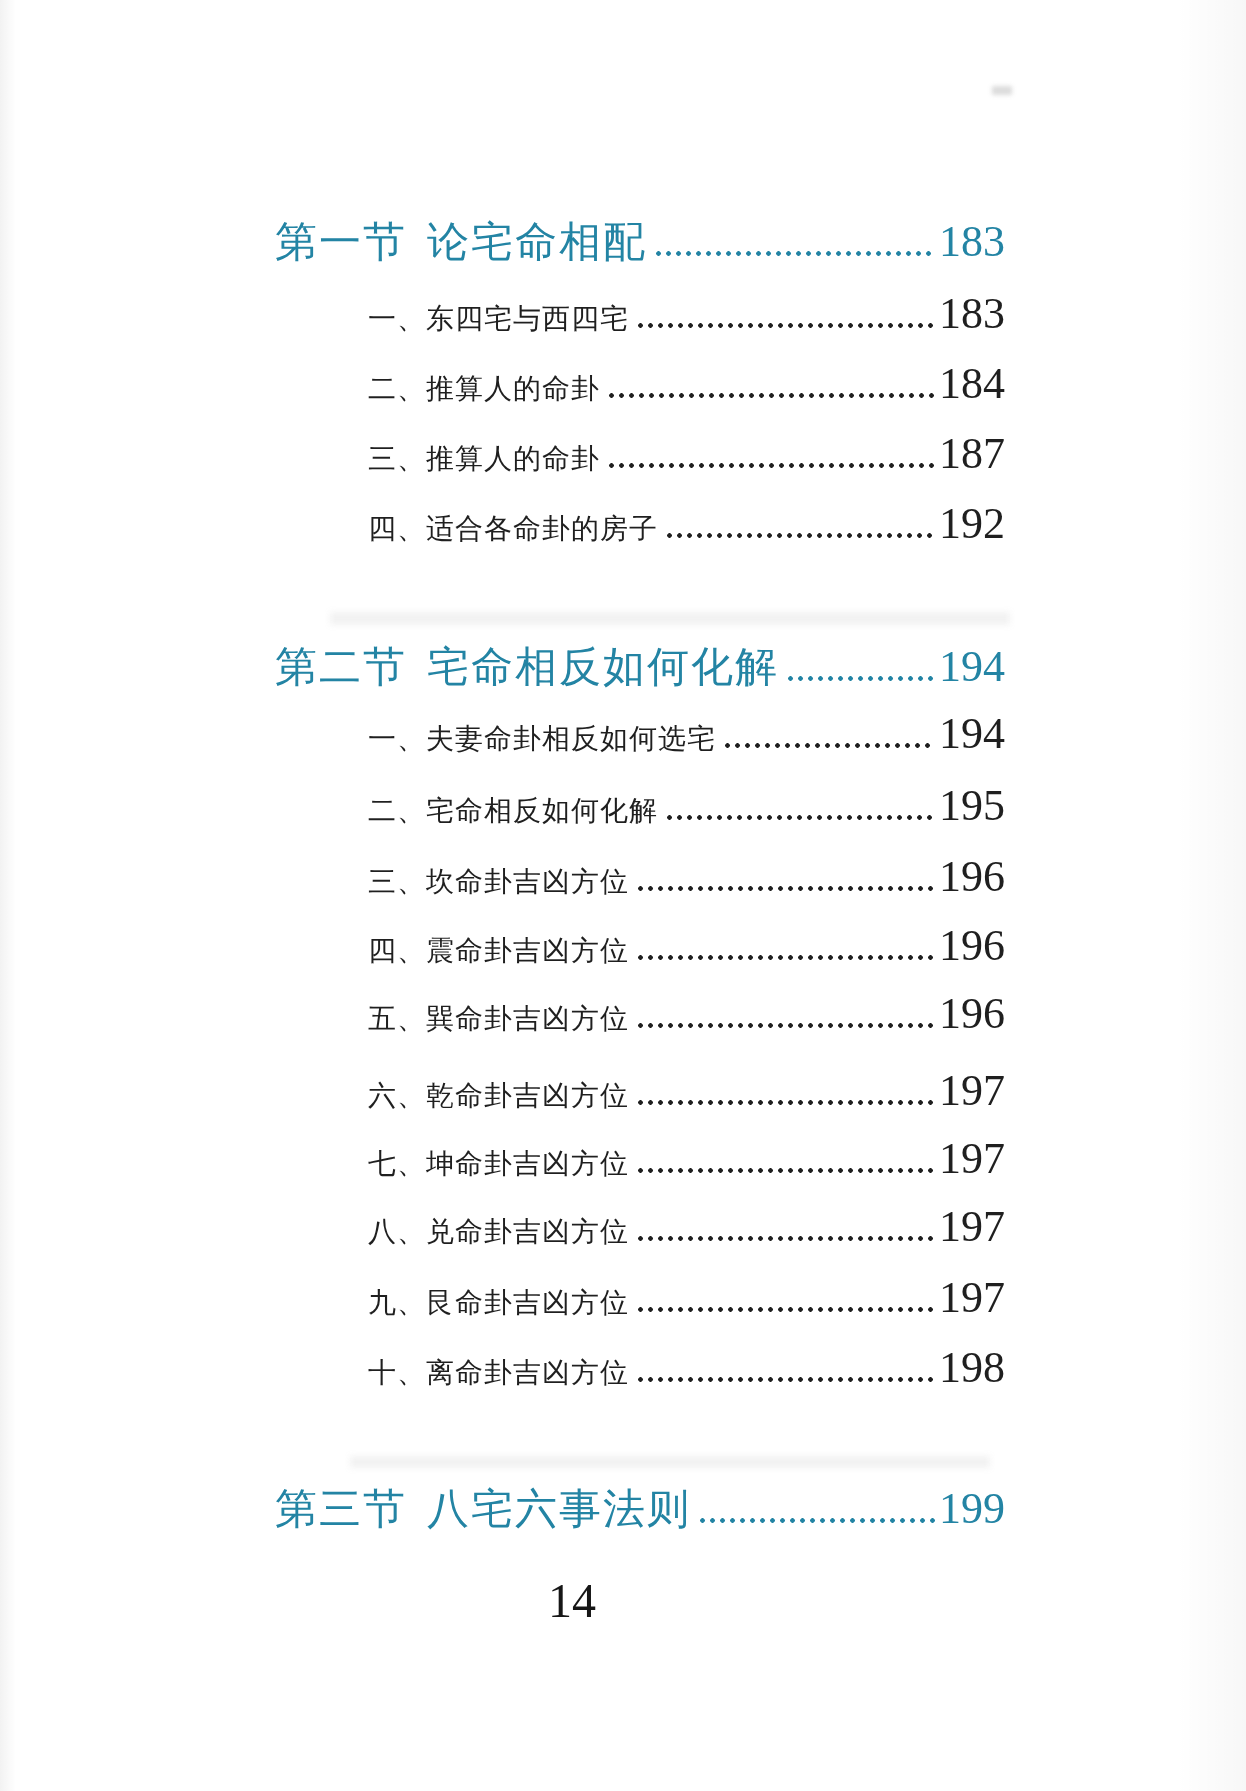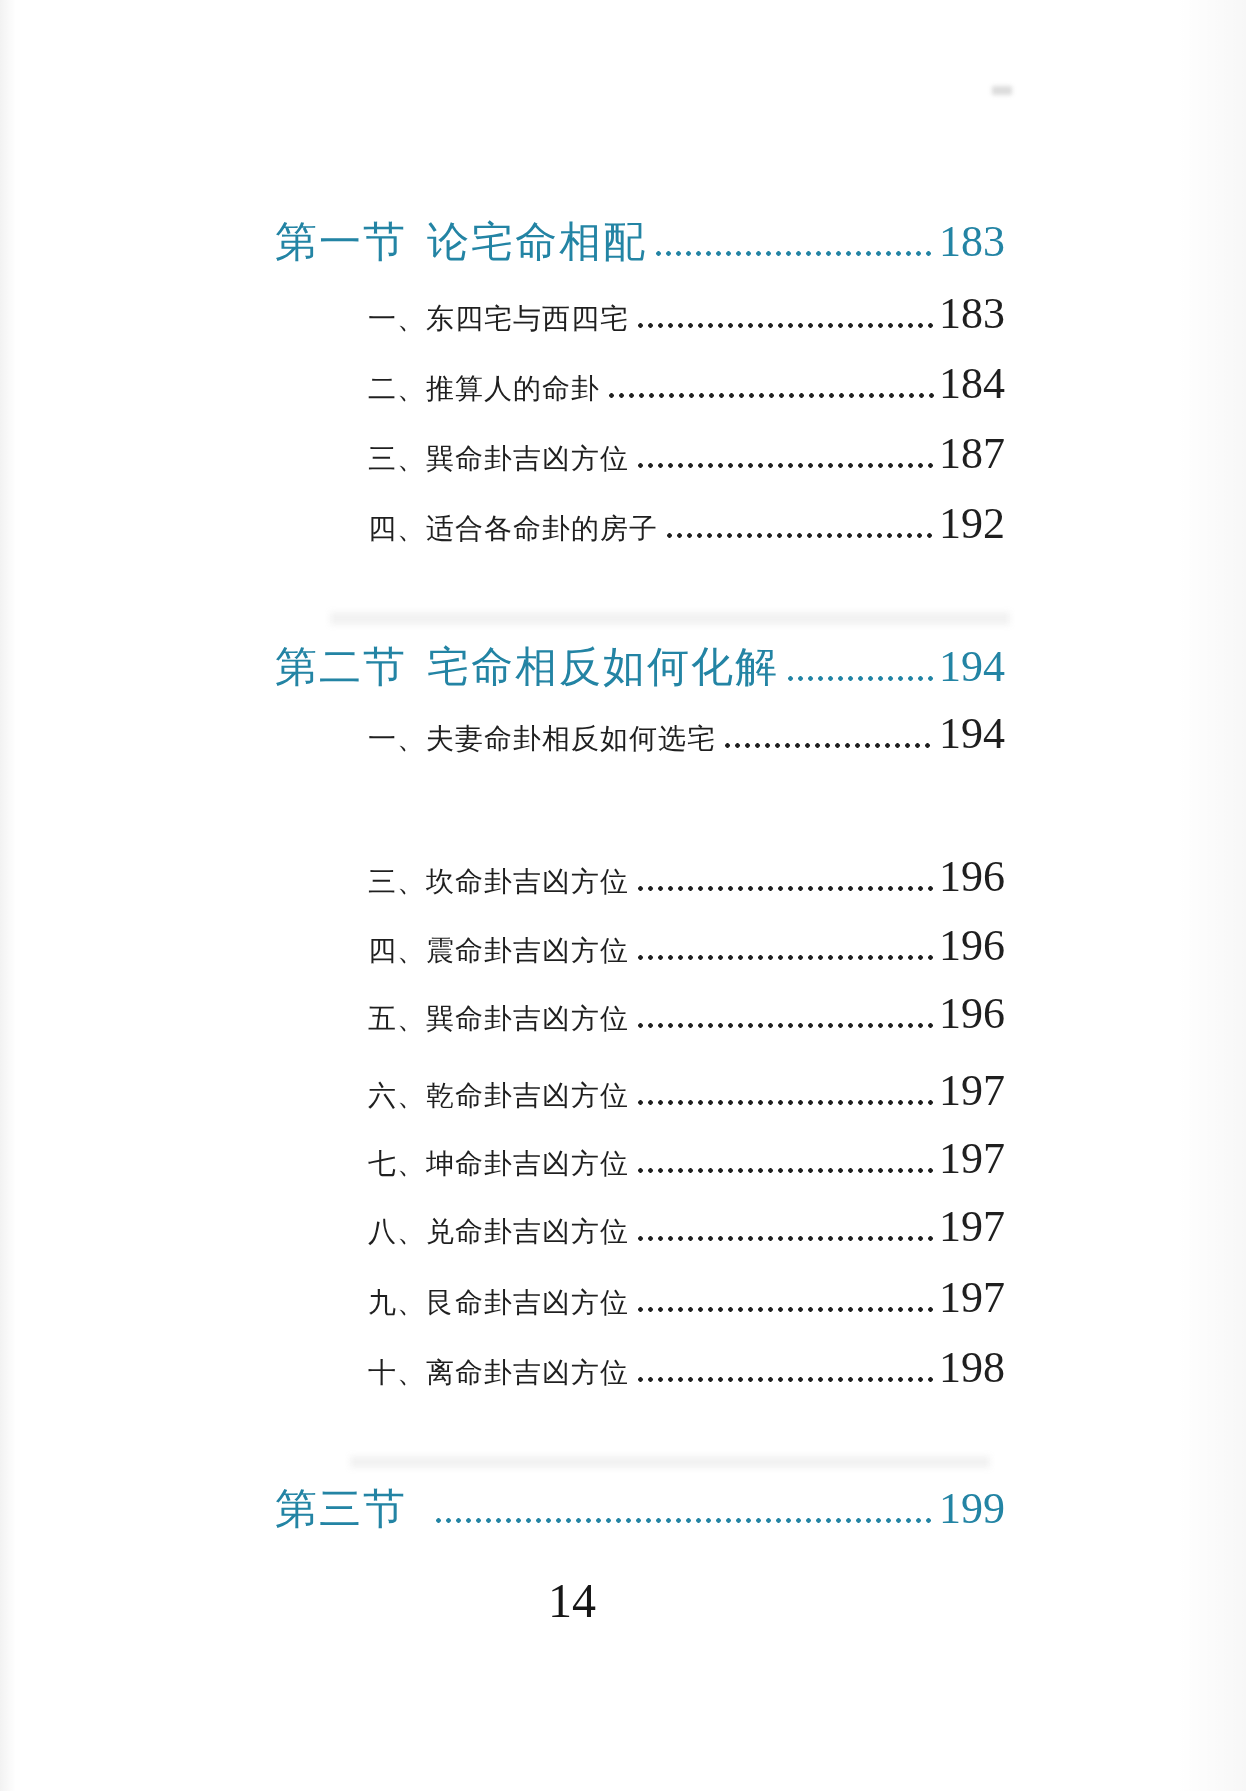--- a/index.html
+++ b/index.html
@@ -65,41 +65,46 @@
     <span class="item-text">一、东四宅与西四宅</span>
     <span class="leader"></span>
     <span class="page-num">183</span>
   </div>
   <div class="row item-row" style="top:362px">
     <span class="item-text">二、推算人的命卦</span>
     <span class="leader"></span>
     <span class="page-num">184</span>
   </div>
   <div class="row item-row" style="top:432px">
-    <span class="item-text">三、巽命卦吉凶方位</span>
+    <span class="item-text">三、推算人的命卦</span>
     <span class="leader"></span>
     <span class="page-num">187</span>
   </div>
   <div class="row item-row" style="top:502px">
     <span class="item-text">四、适合各命卦的房子</span>
     <span class="leader"></span>
     <span class="page-num">192</span>
   </div>
 
   <div class="row sec-row" style="top:645px">
     <span class="sec-label">第二节</span>
     <span class="sec-title">宅命相反如何化解</span>
     <span class="leader"></span>
     <span class="page-num">194</span>
   </div>
 
   <div class="row item-row" style="top:712px">
     <span class="item-text">一、夫妻命卦相反如何选宅</span>
     <span class="leader"></span>
     <span class="page-num">194</span>
+  </div>
+  <div class="row item-row" style="top:784px">
+    <span class="item-text">二、宅命相反如何化解</span>
+    <span class="leader"></span>
+    <span class="page-num">195</span>
   </div>
   <div class="row item-row" style="top:855px">
     <span class="item-text">三、坎命卦吉凶方位</span>
     <span class="leader"></span>
     <span class="page-num">196</span>
   </div>
   <div class="row item-row" style="top:924px">
     <span class="item-text">四、震命卦吉凶方位</span>
     <span class="leader"></span>
     <span class="page-num">196</span>
@@ -130,18 +135,19 @@
     <span class="page-num">197</span>
   </div>
   <div class="row item-row" style="top:1346px">
     <span class="item-text">十、离命卦吉凶方位</span>
     <span class="leader"></span>
     <span class="page-num">198</span>
   </div>
 
   <div class="row sec-row" style="top:1487px">
     <span class="sec-label">第三节</span>
+    <span class="sec-title">八宅六事法则</span>
     <span class="leader"></span>
     <span class="page-num">199</span>
   </div>
 
   <div class="footer">14</div>
 </div>
 
 </body></html>

